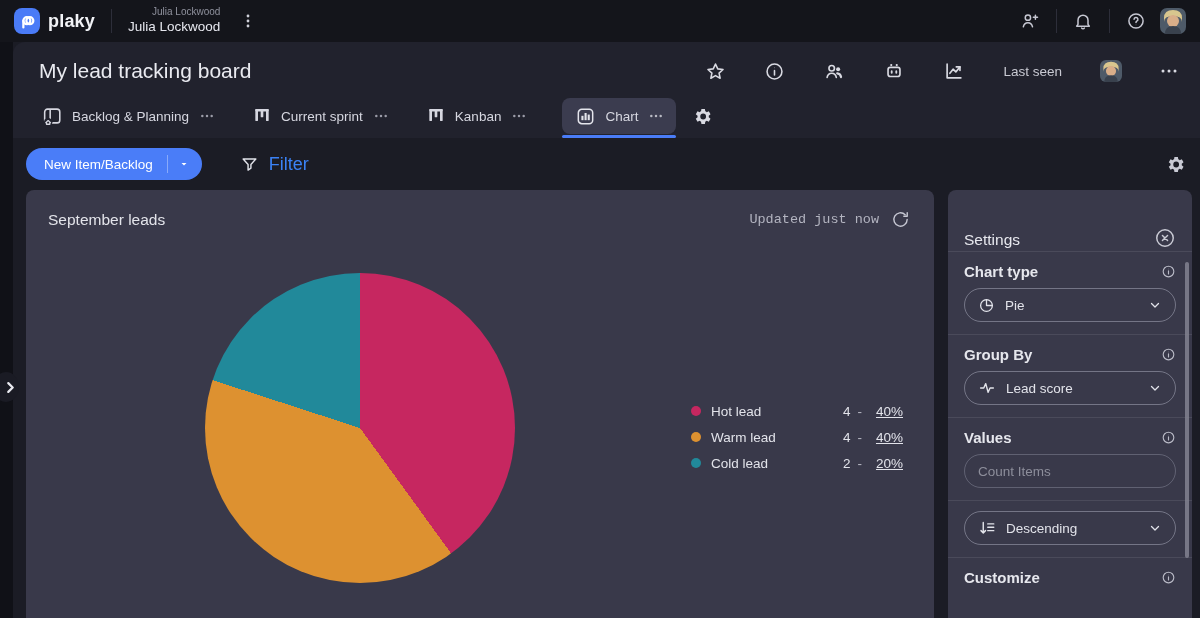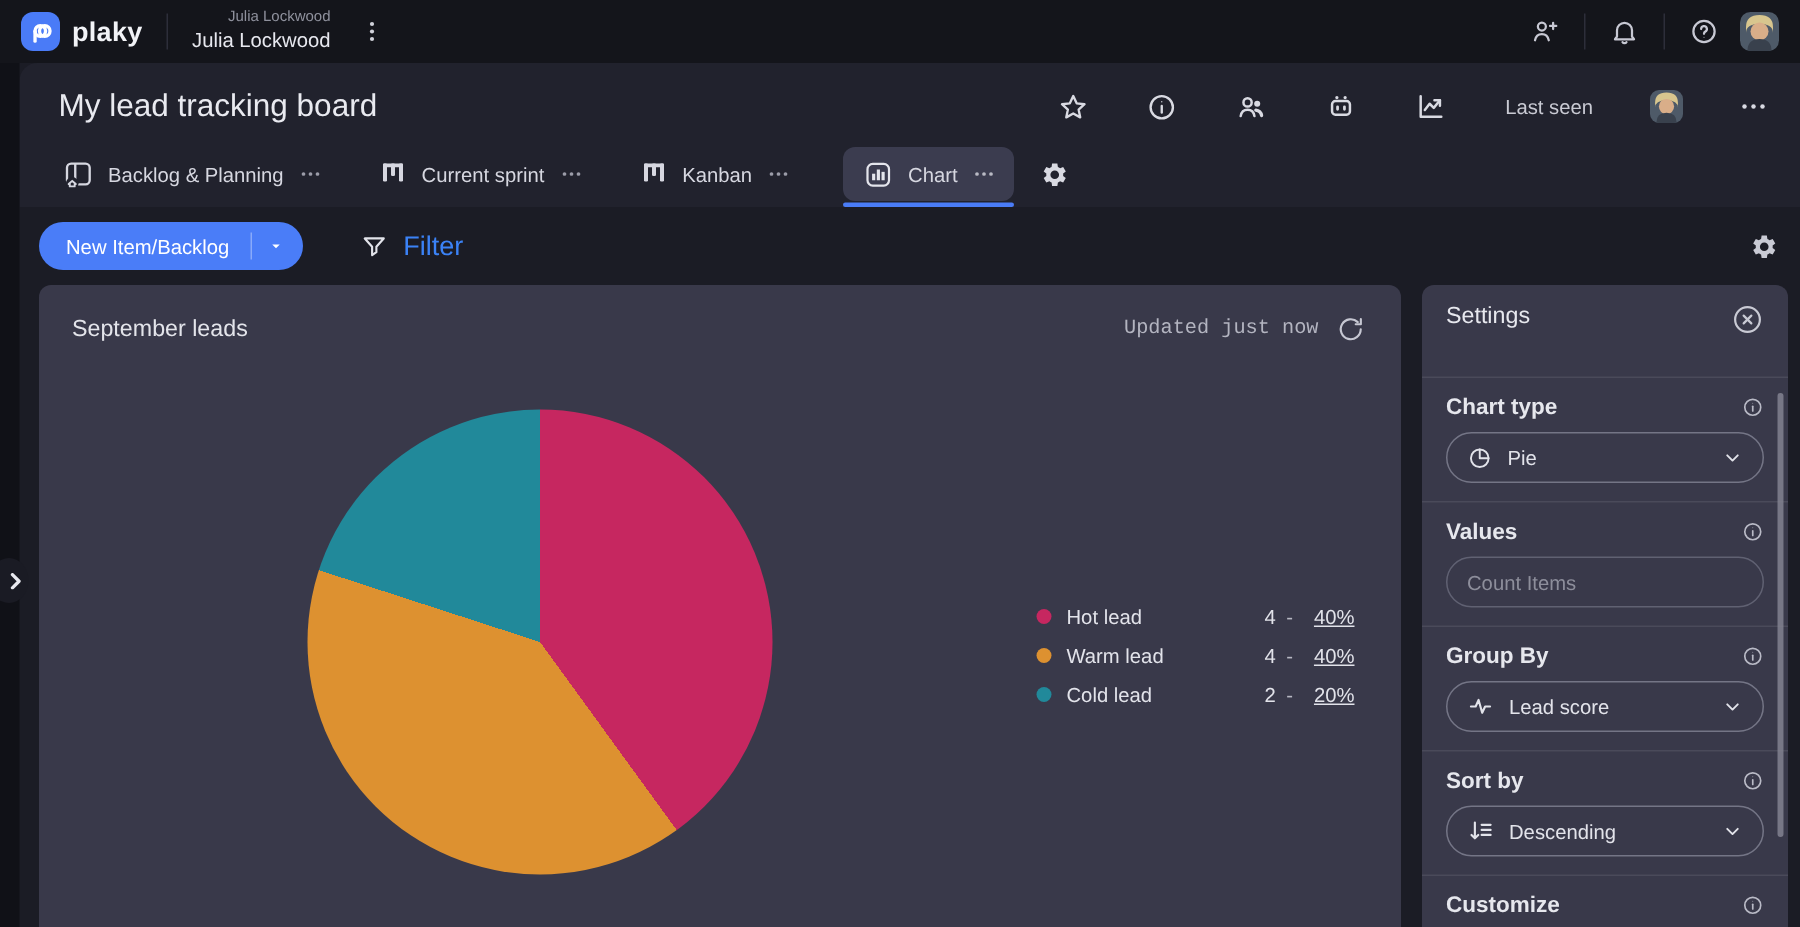--- a/index.html
+++ b/index.html
@@ -69,22 +69,22 @@
   .legend { position:absolute; left:665px; top:208px; width:212px; }
   .legend-row { display:flex; align-items:center; height:26px; }
   .dot { width:10px; height:10px; border-radius:50%; margin-right:10px; flex:none; }
   .legend-label { font-size:13.5px; color:#e2e3ea; flex:1; }
   .legend-count { font-size:13.5px; color:#e2e3ea; width:16px; text-align:right; }
   .legend-sep { font-size:13.5px; color:#b7b8c3; margin:0 7px; }
   .legend-pct { font-size:13.5px; color:#e2e3ea; width:34px; text-align:right;text-decoration:underline; }
 
   
   .settings { width:244px; position:relative; color:#e3e4ea; flex:none; }
-  .set-head { height:62px; display:flex; align-items:flex-start; justify-content:space-between;
-    padding:12px 16px; border-bottom:1px solid rgba(255,255,255,.09); }
+  .set-head { height:62px; display:flex; align-items:flex-end; justify-content:space-between;
+    padding:2px 16px; border-bottom:1px solid rgba(255,255,255,.09); }
   .set-title { font-size:15.5px; font-weight:500; color:#e7e8ee; }
   .section { padding:10px 16px 12px; border-bottom:1px solid rgba(255,255,255,.09); }
   .section.last { border-bottom:none; }
   .sec-label-row { display:flex; align-items:center; justify-content:space-between; height:18px;
     margin-bottom:8px; }
   .sec-label { font-size:15px; font-weight:700; color:#e6e7ed; }
   .control { height:34px; border:1.4px solid rgba(198,200,218,.42); border-radius:17px;
     display:flex; align-items:center; padding:0 13px; gap:10px; cursor:pointer; }
   .control .txt { font-size:13.5px; color:#e2e3ea; }
   .control .chev { margin-left:auto; }
@@ -398,95 +398,85 @@
         <span class="icon chev">
           <svg width="14" height="14" viewBox="0 0 24 24" fill="none" stroke="#e2e3ea" stroke-width="2.2" stroke-linecap="round" stroke-linejoin="round">
               <path d="M6 9.5l6 6 6-6"></path>
             </svg>
         </span>
       </div>
     </div>
 
     <div class="section">
       <div class="sec-label-row">
-        <span class="sec-label">Values</span>
+        <span class="sec-label">Group By</span>
         <span class="icon">
           <svg width="15" height="15" viewBox="0 0 24 24" fill="none" stroke="#b9bac6" stroke-width="1.8" stroke-linecap="round">
               <circle cx="12" cy="12" r="8.5"></circle>
               <path d="M12 11v5"></path>
               <circle cx="12" cy="7.8" r="0.5" fill="#b9bac6" stroke="none"></circle>
             </svg>
         </span>
       </div>
-      <div class="control input">
-        <span class="txt">Count Items</span>
+      <div class="control">
+        <span class="icon">
+          <svg width="18" height="18" viewBox="0 0 24 24" fill="none" stroke="#e2e3ea" stroke-width="1.9" stroke-linecap="round" stroke-linejoin="round">
+              <path d="M3.5 12h4.2l2.6-5.8 3.2 11.4 2.6-5.6h4.4"></path>
+            </svg>
+        </span>
+        <span class="txt">Lead score</span>
+        <span class="icon chev">
+          <svg width="14" height="14" viewBox="0 0 24 24" fill="none" stroke="#e2e3ea" stroke-width="2.2" stroke-linecap="round" stroke-linejoin="round">
+              <path d="M6 9.5l6 6 6-6"></path>
+            </svg>
+        </span>
       </div>
     </div>
 
     <div class="section">
       <div class="sec-label-row">
-        <span class="sec-label">Group By</span>
+        <span class="sec-label">Values</span>
         <span class="icon">
           <svg width="15" height="15" viewBox="0 0 24 24" fill="none" stroke="#b9bac6" stroke-width="1.8" stroke-linecap="round">
               <circle cx="12" cy="12" r="8.5"></circle>
               <path d="M12 11v5"></path>
               <circle cx="12" cy="7.8" r="0.5" fill="#b9bac6" stroke="none"></circle>
             </svg>
         </span>
       </div>
+      <div class="control input">
+        <span class="txt">Count Items</span>
+      </div>
+    </div>
+
+    <div class="section">
       <div class="control">
         <span class="icon">
           <svg width="18" height="18" viewBox="0 0 24 24" fill="none" stroke="#e2e3ea" stroke-width="1.9" stroke-linecap="round" stroke-linejoin="round">
-              <path d="M3.5 12h4.2l2.6-5.8 3.2 11.4 2.6-5.6h4.4"></path>
-            </svg>
-        </span>
-        <span class="txt">Lead score</span>
+            <path d="M7 4.5v14M4 15.5l3 3 3-3"></path>
+              <path d="M13 6.5h8M13 11h8M13 15.5h8"></path>
+          </svg>
+        </span>
+        <span class="txt">Descending</span>
         <span class="icon chev">
           <svg width="14" height="14" viewBox="0 0 24 24" fill="none" stroke="#e2e3ea" stroke-width="2.2" stroke-linecap="round" stroke-linejoin="round">
               <path d="M6 9.5l6 6 6-6"></path>
             </svg>
         </span>
       </div>
     </div>
 
-    <div class="section">
+    <div class="section last">
       <div class="sec-label-row">
-        <span class="sec-label">Sort by</span>
+        <span class="sec-label">Customize</span>
         <span class="icon">
           <svg width="15" height="15" viewBox="0 0 24 24" fill="none" stroke="#b9bac6" stroke-width="1.8" stroke-linecap="round">
               <circle cx="12" cy="12" r="8.5"></circle>
               <path d="M12 11v5"></path>
               <circle cx="12" cy="7.8" r="0.5" fill="#b9bac6" stroke="none"></circle>
             </svg>
         </span>
       </div>
-      <div class="control">
-        <span class="icon">
-          <svg width="18" height="18" viewBox="0 0 24 24" fill="none" stroke="#e2e3ea" stroke-width="1.9" stroke-linecap="round" stroke-linejoin="round">
-            <path d="M7 4.5v14M4 15.5l3 3 3-3"></path>
-              <path d="M13 6.5h8M13 11h8M13 15.5h8"></path>
-          </svg>
-        </span>
-        <span class="txt">Descending</span>
-        <span class="icon chev">
-          <svg width="14" height="14" viewBox="0 0 24 24" fill="none" stroke="#e2e3ea" stroke-width="2.2" stroke-linecap="round" stroke-linejoin="round">
-              <path d="M6 9.5l6 6 6-6"></path>
-            </svg>
-        </span>
-      </div>
-    </div>
-
-    <div class="section last">
-      <div class="sec-label-row">
-        <span class="sec-label">Customize</span>
-        <span class="icon">
-          <svg width="15" height="15" viewBox="0 0 24 24" fill="none" stroke="#b9bac6" stroke-width="1.8" stroke-linecap="round">
-              <circle cx="12" cy="12" r="8.5"></circle>
-              <path d="M12 11v5"></path>
-              <circle cx="12" cy="7.8" r="0.5" fill="#b9bac6" stroke="none"></circle>
-            </svg>
-        </span>
-      </div>
     </div>
 
     <div class="scroll-thumb"></div>
   </div>
 </div>
 
 </body></html>

